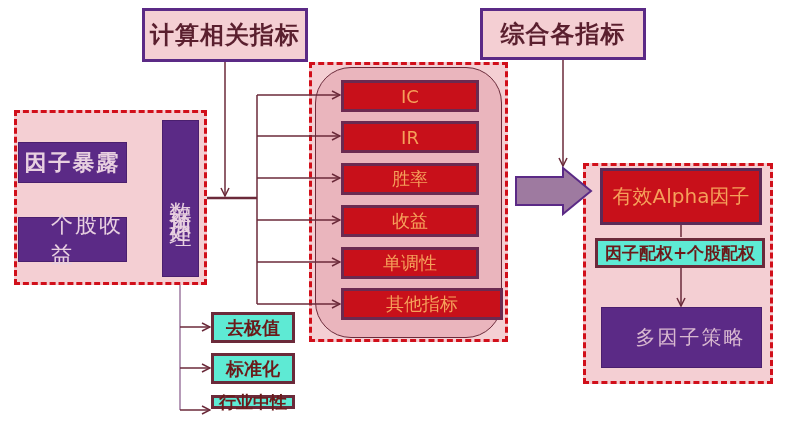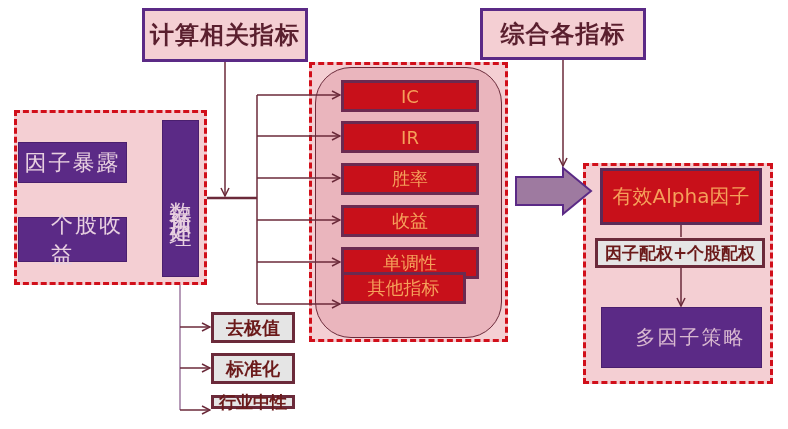--- a/index.html
+++ b/index.html
@@ -7,21 +7,21 @@
          font-family:"DejaVu Sans", "Liberation Sans", sans-serif; }
   .abs { position:absolute; box-sizing:border-box; }
   .title-box { background:#f4cfd3; border:3px solid #5b2a86; color:#5a1f2e;
                font-weight:bold; font-size:24px; display:flex; align-items:center;
                justify-content:center; letter-spacing:1px; }
   .dash-box { background:#f4cfd3; border:3px dashed #d10f1a; }
   .purple-box { background:#5b2a86; color:#e8d0e0; display:flex; align-items:center;
                 justify-content:center; border:1px solid #4a1f6e; }
   .red-item { background:#c8101a; border:3px solid #6b2a50; color:#f5a05a;
               display:flex; align-items:center; justify-content:center; font-size:18px; }
-  .orange-item { background:#e5e5e5; border:3px solid #6b2a3a; color:#6b1a1a;
+  .orange-item { background:#5eead4; border:3px solid #6b2a3a; color:#6b1a1a;
                  display:flex; align-items:center; justify-content:center; font-size:18px; font-weight:bold; }
   .inner-round { background:#eab5bd; border:1.5px solid #6b2a3a; border-radius:36px; }
   svg.lines { position:absolute; left:0; top:0; }
   .vtext { writing-mode:vertical-rl; text-orientation:upright; font-size:22px; letter-spacing:6px; }
 </style>
 </head>
 <body>
 
 <svg class="lines" width="788" height="429">
   <defs>
@@ -59,21 +59,21 @@
 </svg>
 
 <div class="abs title-box" style="left:142px;top:8px;width:166px;height:54px;">
   <span>计算相关指标</span>
 </div>
 <div class="abs title-box" style="left:480px;top:8px;width:166px;height:52px;">
   <span>综合各指标</span>
 </div>
 
 <div class="abs dash-box" style="left:14px;top:110px;width:193px;height:175px;z-index:0;"></div>
-<div class="abs purple-box" style="left:18px;top:142px;width:109px;height:41px;font-size:22px;letter-spacing:2px;z-index:2;">
+<div class="abs purple-box" style="left:18px;top:142px;width:109px;height:41px;font-size:22px;letter-spacing:2px;z-index:2;font-weight:bold;">
   <span>因子暴露</span>
 </div>
 <div class="abs purple-box" style="left:18px;top:217px;width:109px;height:45px;font-size:22px;letter-spacing:2px;z-index:2;padding-left:32px;">
   <span>个股收益</span>
 </div>
 <div class="abs purple-box" style="left:162px;top:120px;width:37px;height:157px;z-index:2;">
   <span class="vtext">数据预处理</span>
 </div>
 
 <div class="abs dash-box" style="left:309px;top:62px;width:199px;height:280px;z-index:0;"></div>
@@ -87,21 +87,21 @@
 </div>
 <div class="abs red-item" style="left:341px;top:163px;width:138px;height:32px;z-index:3;">
   <span>胜率</span>
 </div>
 <div class="abs red-item" style="left:341px;top:205px;width:138px;height:32px;z-index:3;">
   <span>收益</span>
 </div>
 <div class="abs red-item" style="left:341px;top:247px;width:138px;height:32px;z-index:3;">
   <span>单调性</span>
 </div>
-<div class="abs red-item" style="left:341px;top:272px;width:125px;height:32px;z-index:3;">
+<div class="abs red-item" style="left:341px;top:288px;width:162px;height:32px;z-index:3;">
   <span>其他指标</span>
 </div>
 
 <svg class="lines" width="788" height="429" style="z-index:2;pointer-events:none;">
   <defs>
     <marker id="arr2" markerWidth="10" markerHeight="10" refX="9" refY="5" orient="auto" markerUnits="userSpaceOnUse">
       <path d="M1,1 L9,5 L1,9" fill="none" stroke="#6b2a3a" stroke-width="1.5"></path>
     </marker>
   </defs>
   <line x1="309" y1="95" x2="340" y2="95" stroke="#6b2a3a" stroke-width="1.5" marker-end="url(#arr2)"></line>

